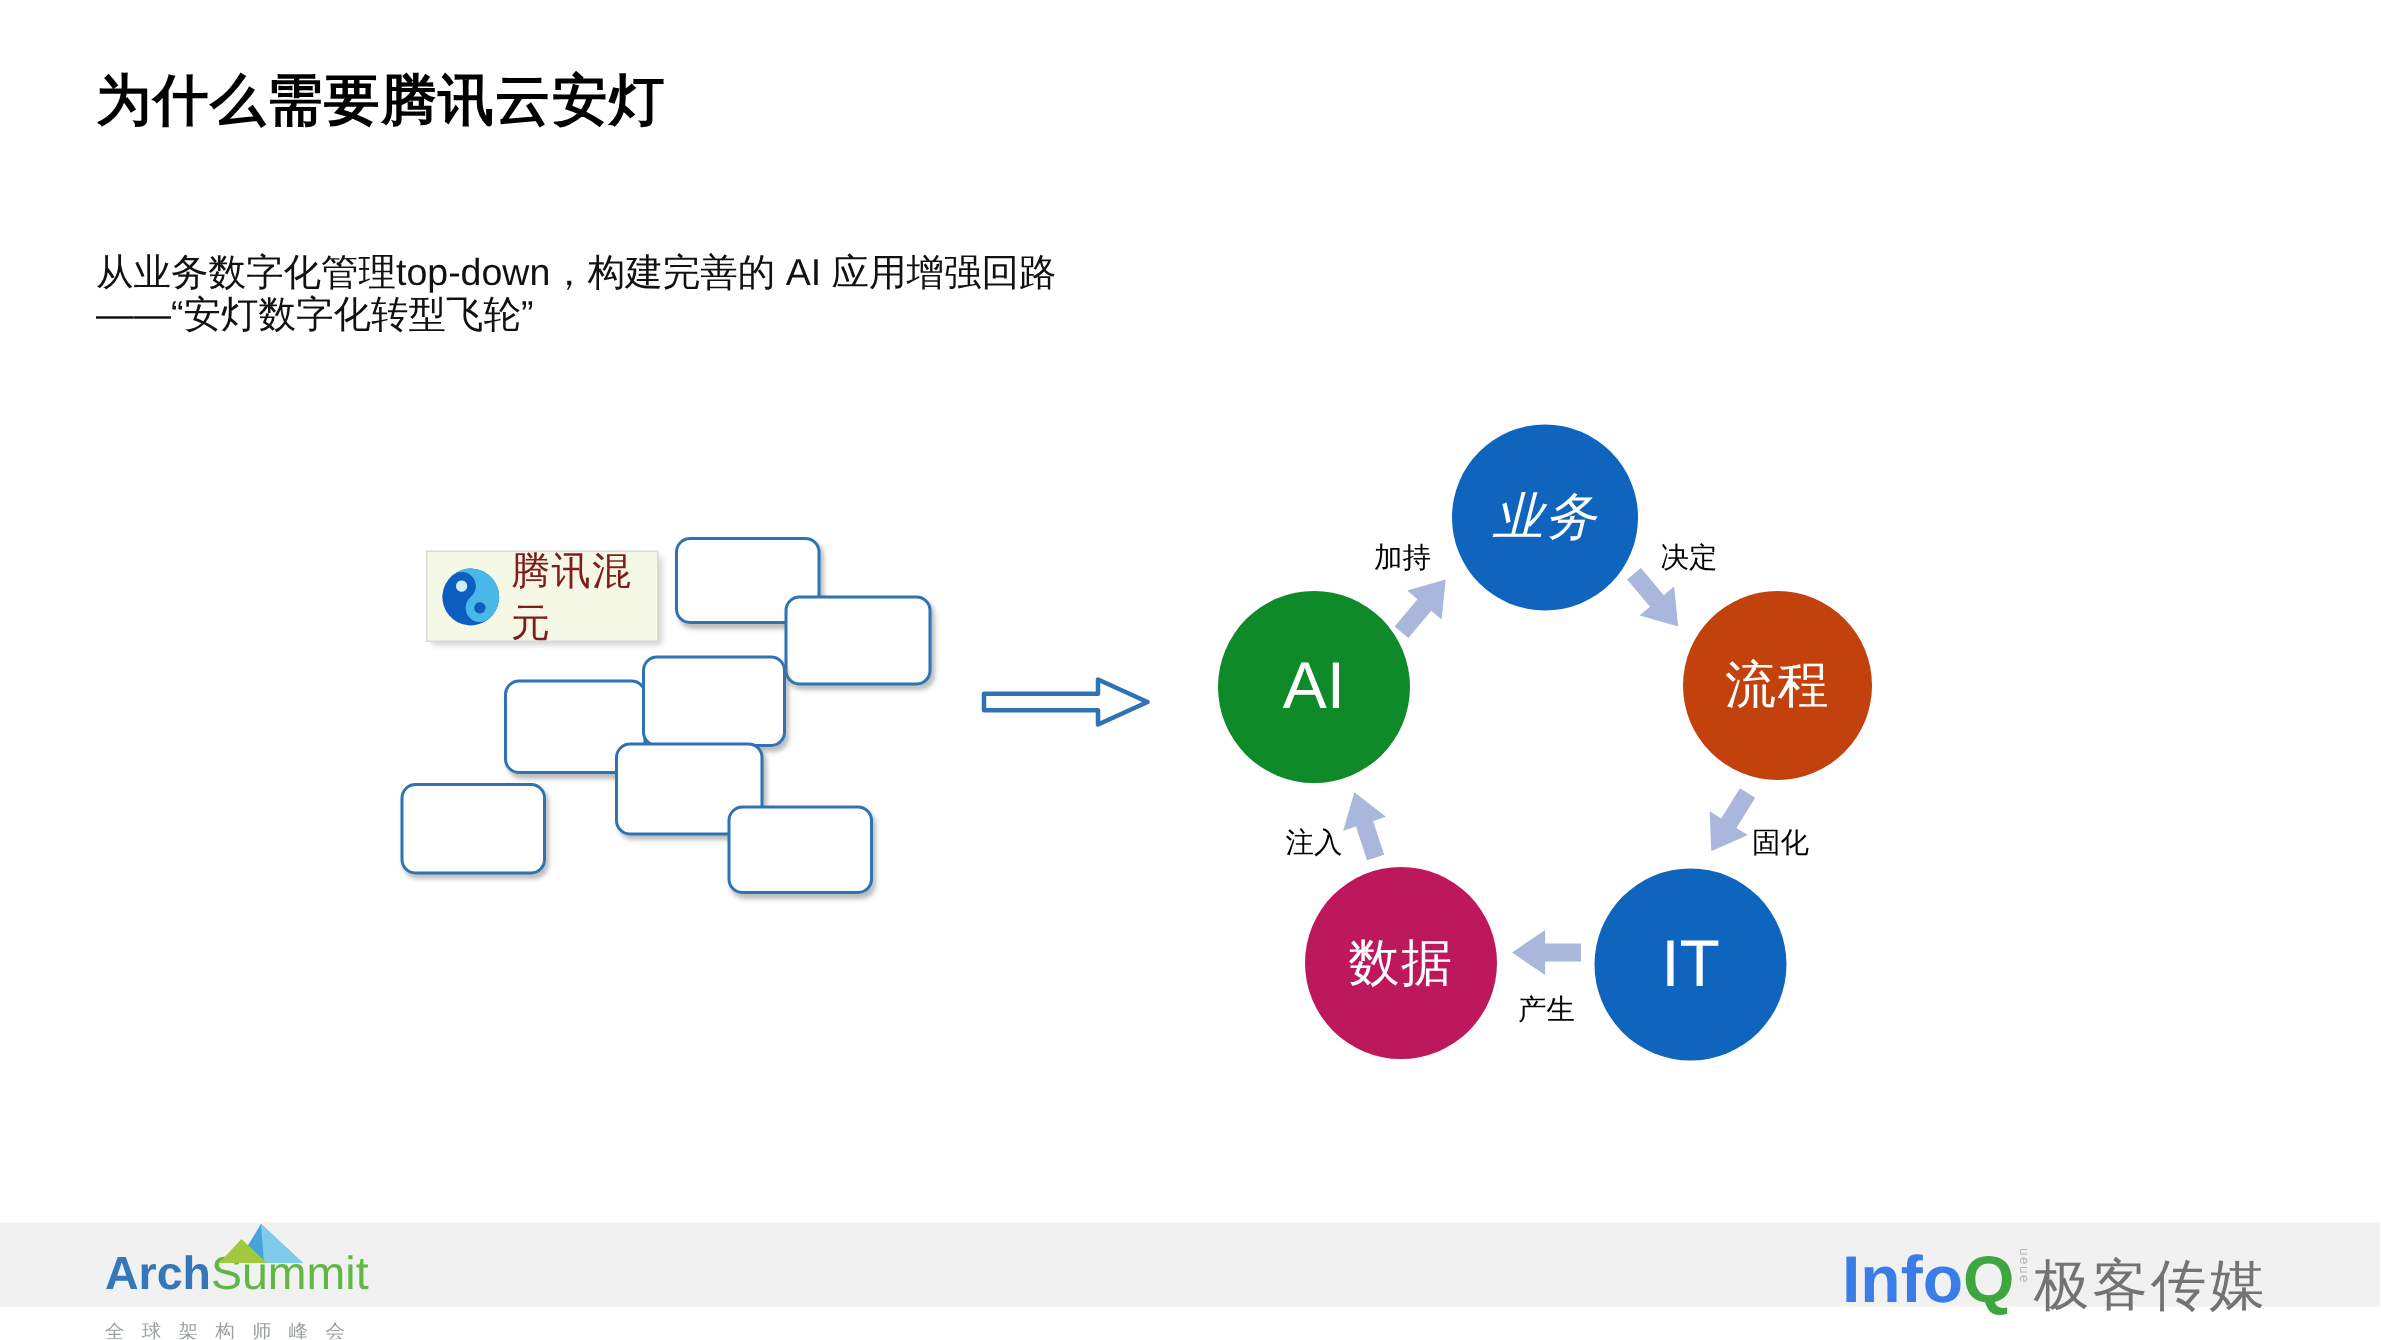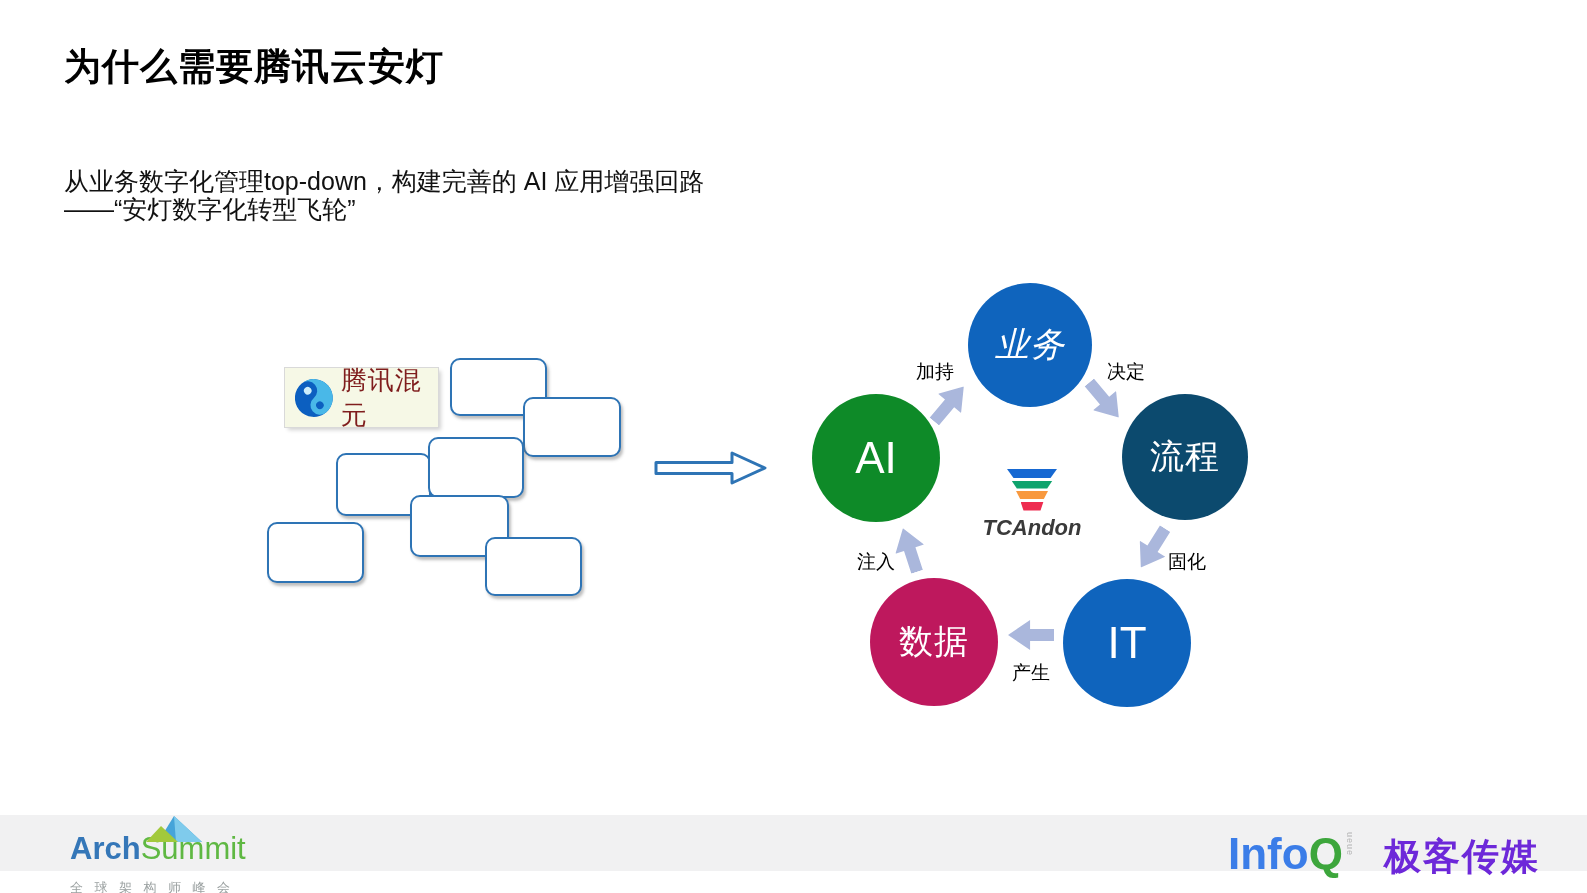--- a/index.html
+++ b/index.html
@@ -50,21 +50,21 @@
   .arch-text{font-size:31px;line-height:31px;}
   .arch-a{color:#3577b8;font-weight:700;}
   .arch-s{color:#5fb843;font-weight:500;}
   .arch-mtn{position:absolute;left:76px;top:-17px;}
   .arch-tag{font-size:13px;color:#9aa0a0;letter-spacing:11.5px;margin-top:15px;white-space:nowrap;}
   .infoq-wrap{position:absolute;left:1228px;top:17px;display:flex;align-items:flex-start;}
   .iq-info{font-size:44px;font-weight:700;color:#3b7de8;line-height:44px;}
   .iq-q{font-size:44px;font-weight:700;color:#3da63c;line-height:44px;}
   .iq-queue{writing-mode:vertical-rl;font-size:9px;color:#b4b4b4;letter-spacing:1px;
             margin:0 2px;line-height:9px;}
-  .iq-brand{font-size:37px;font-weight:700;color:#6d28d9;margin-left:28px;letter-spacing:2px;}
+  .iq-brand{font-size:37px;font-weight:400;color:#737373;margin-left:0;letter-spacing:2px;}
 </style>
 </head>
 <body>
 
 <div class="slide">
 
   <div class="title">为什么需要腾讯云安灯</div>
   <div class="sub sub1">从业务数字化管理top-down，构建完善的 AI 应用增强回路</div>
   <div class="sub sub2">——“安灯数字化转型飞轮”</div>
 
@@ -86,21 +86,21 @@
   <div class="card" style="left:267px;top:522px;width:93px;height:57px;"></div>
   <div class="card" style="left:485px;top:537px;width:93px;height:55px;"></div>
 
   <svg class="big-arrow" width="114" height="36" viewBox="0 0 114 36">
     <path d="M2 12.5 H78 V3 L111 18 L78 33 V23.5 H2 Z" fill="#ffffff" stroke="#2e74b5" stroke-width="3" stroke-linejoin="round"></path>
   </svg>
 
   <div class="node node-cjk" style="left: 968px; top: 283px; width: 124px; height: 124px; background: rgb(15, 100, 189); font-style: italic;">
     <span>业务</span>
   </div>
-  <div class="node node-cjk" style="left: 1122px; top: 394px; width: 126px; height: 126px; background: #0c4a6e;">
+  <div class="node node-cjk" style="left: 1122px; top: 394px; width: 126px; height: 126px; background: #c2410c;">
     <span>流程</span>
   </div>
   <div class="node node-lat" style="left: 1063px; top: 579px; width: 128px; height: 128px; background: rgb(15, 100, 189);">
     <span>IT</span>
   </div>
   <div class="node node-cjk" style="left: 870px; top: 578px; width: 128px; height: 128px; background: #be185d;">
     <span>数据</span>
   </div>
   <div class="node node-lat" style="left: 812px; top: 394px; width: 128px; height: 128px; background: rgb(14, 138, 40);">
     <span>AI</span>
@@ -111,27 +111,20 @@
   <span class="edge-label" style="left:1168px;top:549px;">固化</span>
   <span class="edge-label" style="left:1012px;top:660px;">产生</span>
   <span class="edge-label" style="left:857px;top:549px;">注入</span>
 
   <div class="flow-arrow" style="left: 926px; top: 389px; transform: rotate(-50deg); background: rgb(170, 183, 220);"></div>
   <div class="flow-arrow" style="left: 1081px; top: 385px; transform: rotate(50deg); background: rgb(170, 183, 220);"></div>
   <div class="flow-arrow" style="left: 1130px; top: 533px; transform: rotate(122deg); background: rgb(170, 183, 220);"></div>
   <div class="flow-arrow" style="left: 1008px; top: 620px; transform: rotate(180deg); background: rgb(170, 183, 220);"></div>
   <div class="flow-arrow" style="left: 887px; top: 535px; transform: rotate(-108deg); background: rgb(170, 183, 220);"></div>
 
-  <div class="tca">
-    <div class="stripe s1" style="background: rgb(22, 104, 210);"></div>
-    <div class="stripe s2" style="background: rgb(15, 163, 109);"></div>
-    <div class="stripe s3" style="background: rgb(248, 153, 63);"></div>
-    <div class="stripe s4" style="background: rgb(238, 44, 80);"></div>
-    <div class="tca-name">TCAndon</div>
-  </div>
 
   <div class="footer">
 
     <div class="arch-wrap">
       <svg class="arch-mtn" width="60" height="27" viewBox="0 0 60 27">
         <polygon points="28,0 56,26 12,26" fill="#46a4d9"></polygon>
         <polygon points="28,0 56,26 30,26" fill="#7fcbec"></polygon>
         <polygon points="15,10 32,26 0,26" fill="#a2c93c"></polygon>
       </svg>
       <div class="arch-text">

